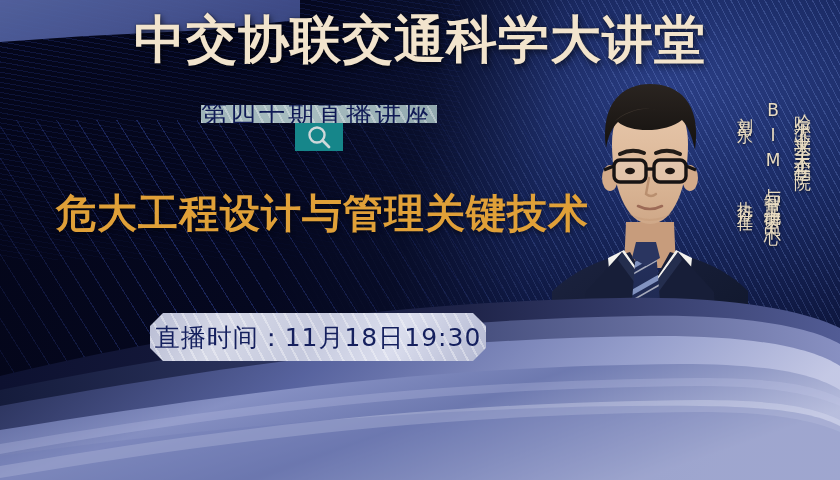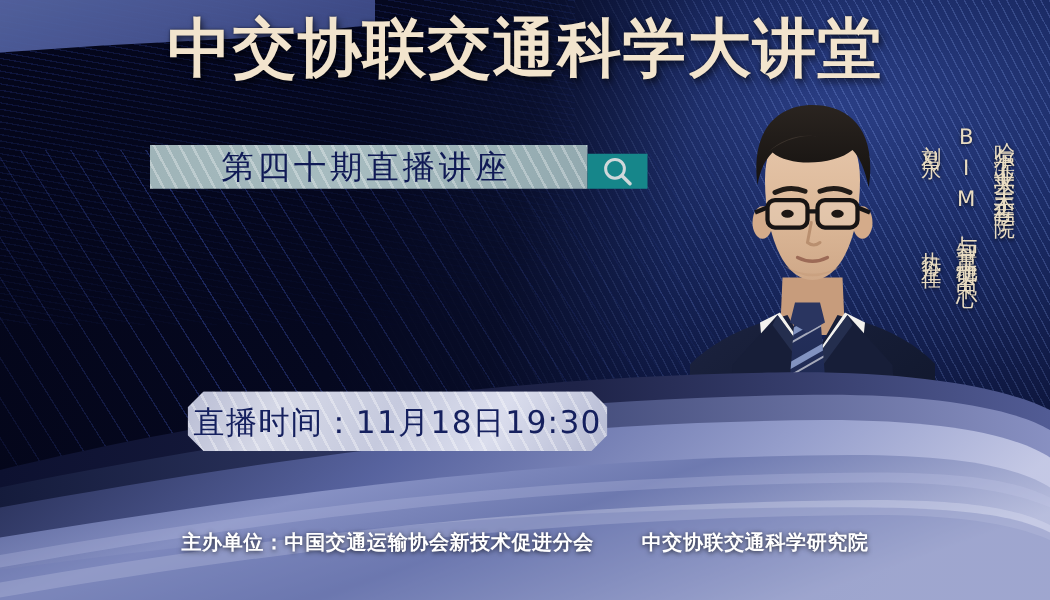--- a/index.html
+++ b/index.html
@@ -71,21 +71,21 @@
     font-size:51px;line-height:1;font-weight:700;letter-spacing:1px;
     color:#f2e4cd;
     font-family:"DejaVu Sans","Liberation Sans",sans-serif;
     text-shadow:0 0 2px rgba(0,0,0,.6),2px 3px 6px rgba(0,0,0,.55);
     white-space:nowrap;
   }
 
   
   .subtitle-bar{
     position:absolute;left:120px;top:105px;width:398px;height:46px;
-    display:flex;align-items:flex-end;
+    display:flex;align-items:center;flex-direction:column;
   }
   .subtitle-fill{
     flex:1;position:relative;overflow:hidden;
     background:linear-gradient(90deg,#9fb4b8 0%,#a7bcc0 45%,#92a9af 100%);
   }
   .subtitle-fill::after{
     content:"";position:absolute;inset:0;
     background-image:repeating-linear-gradient(62deg,
         rgba(255,255,255,0.30) 0px,
         rgba(255,255,255,0.30) 2px,
@@ -325,30 +325,26 @@
     <div class="search-box">
       <span>
         <svg width="28" height="28" viewBox="0 0 28 28" xmlns="http://www.w3.org/2000/svg">
           <circle cx="12" cy="12" r="7.5" fill="none" stroke="#cfd8da" stroke-width="2.4"></circle>
           <line x1="17.6" y1="17.6" x2="24" y2="24" stroke="#cfd8da" stroke-width="2.8" stroke-linecap="round"></line>
         </svg>
       </span>
     </div>
   </div>
 
+  <div class="topic">危大工程设计与管理关键技术</div>
 
   <div class="time-badge">
     <div class="inner"></div>
     <div class="time-text">直播时间：11月18日19:30</div>
   </div>
 
   <div class="vcol vcol-name">刘昌永</div>
   <div class="vcol vcol-role">执行主任</div>
   <div class="vcol vcol-center">BIM与智慧工地研究中心</div>
   <div class="vcol vcol-school">哈尔滨工业大学土木工程学院</div>
 
-  <div class="footer">
-    <span>主办单位：中国交通运输协会新技术促进分会</span>
-    <span class="gap"></span>
-    <span>中交协联交通科学研究院</span>
-  </div>
 
 </div>
 
 </body></html>

